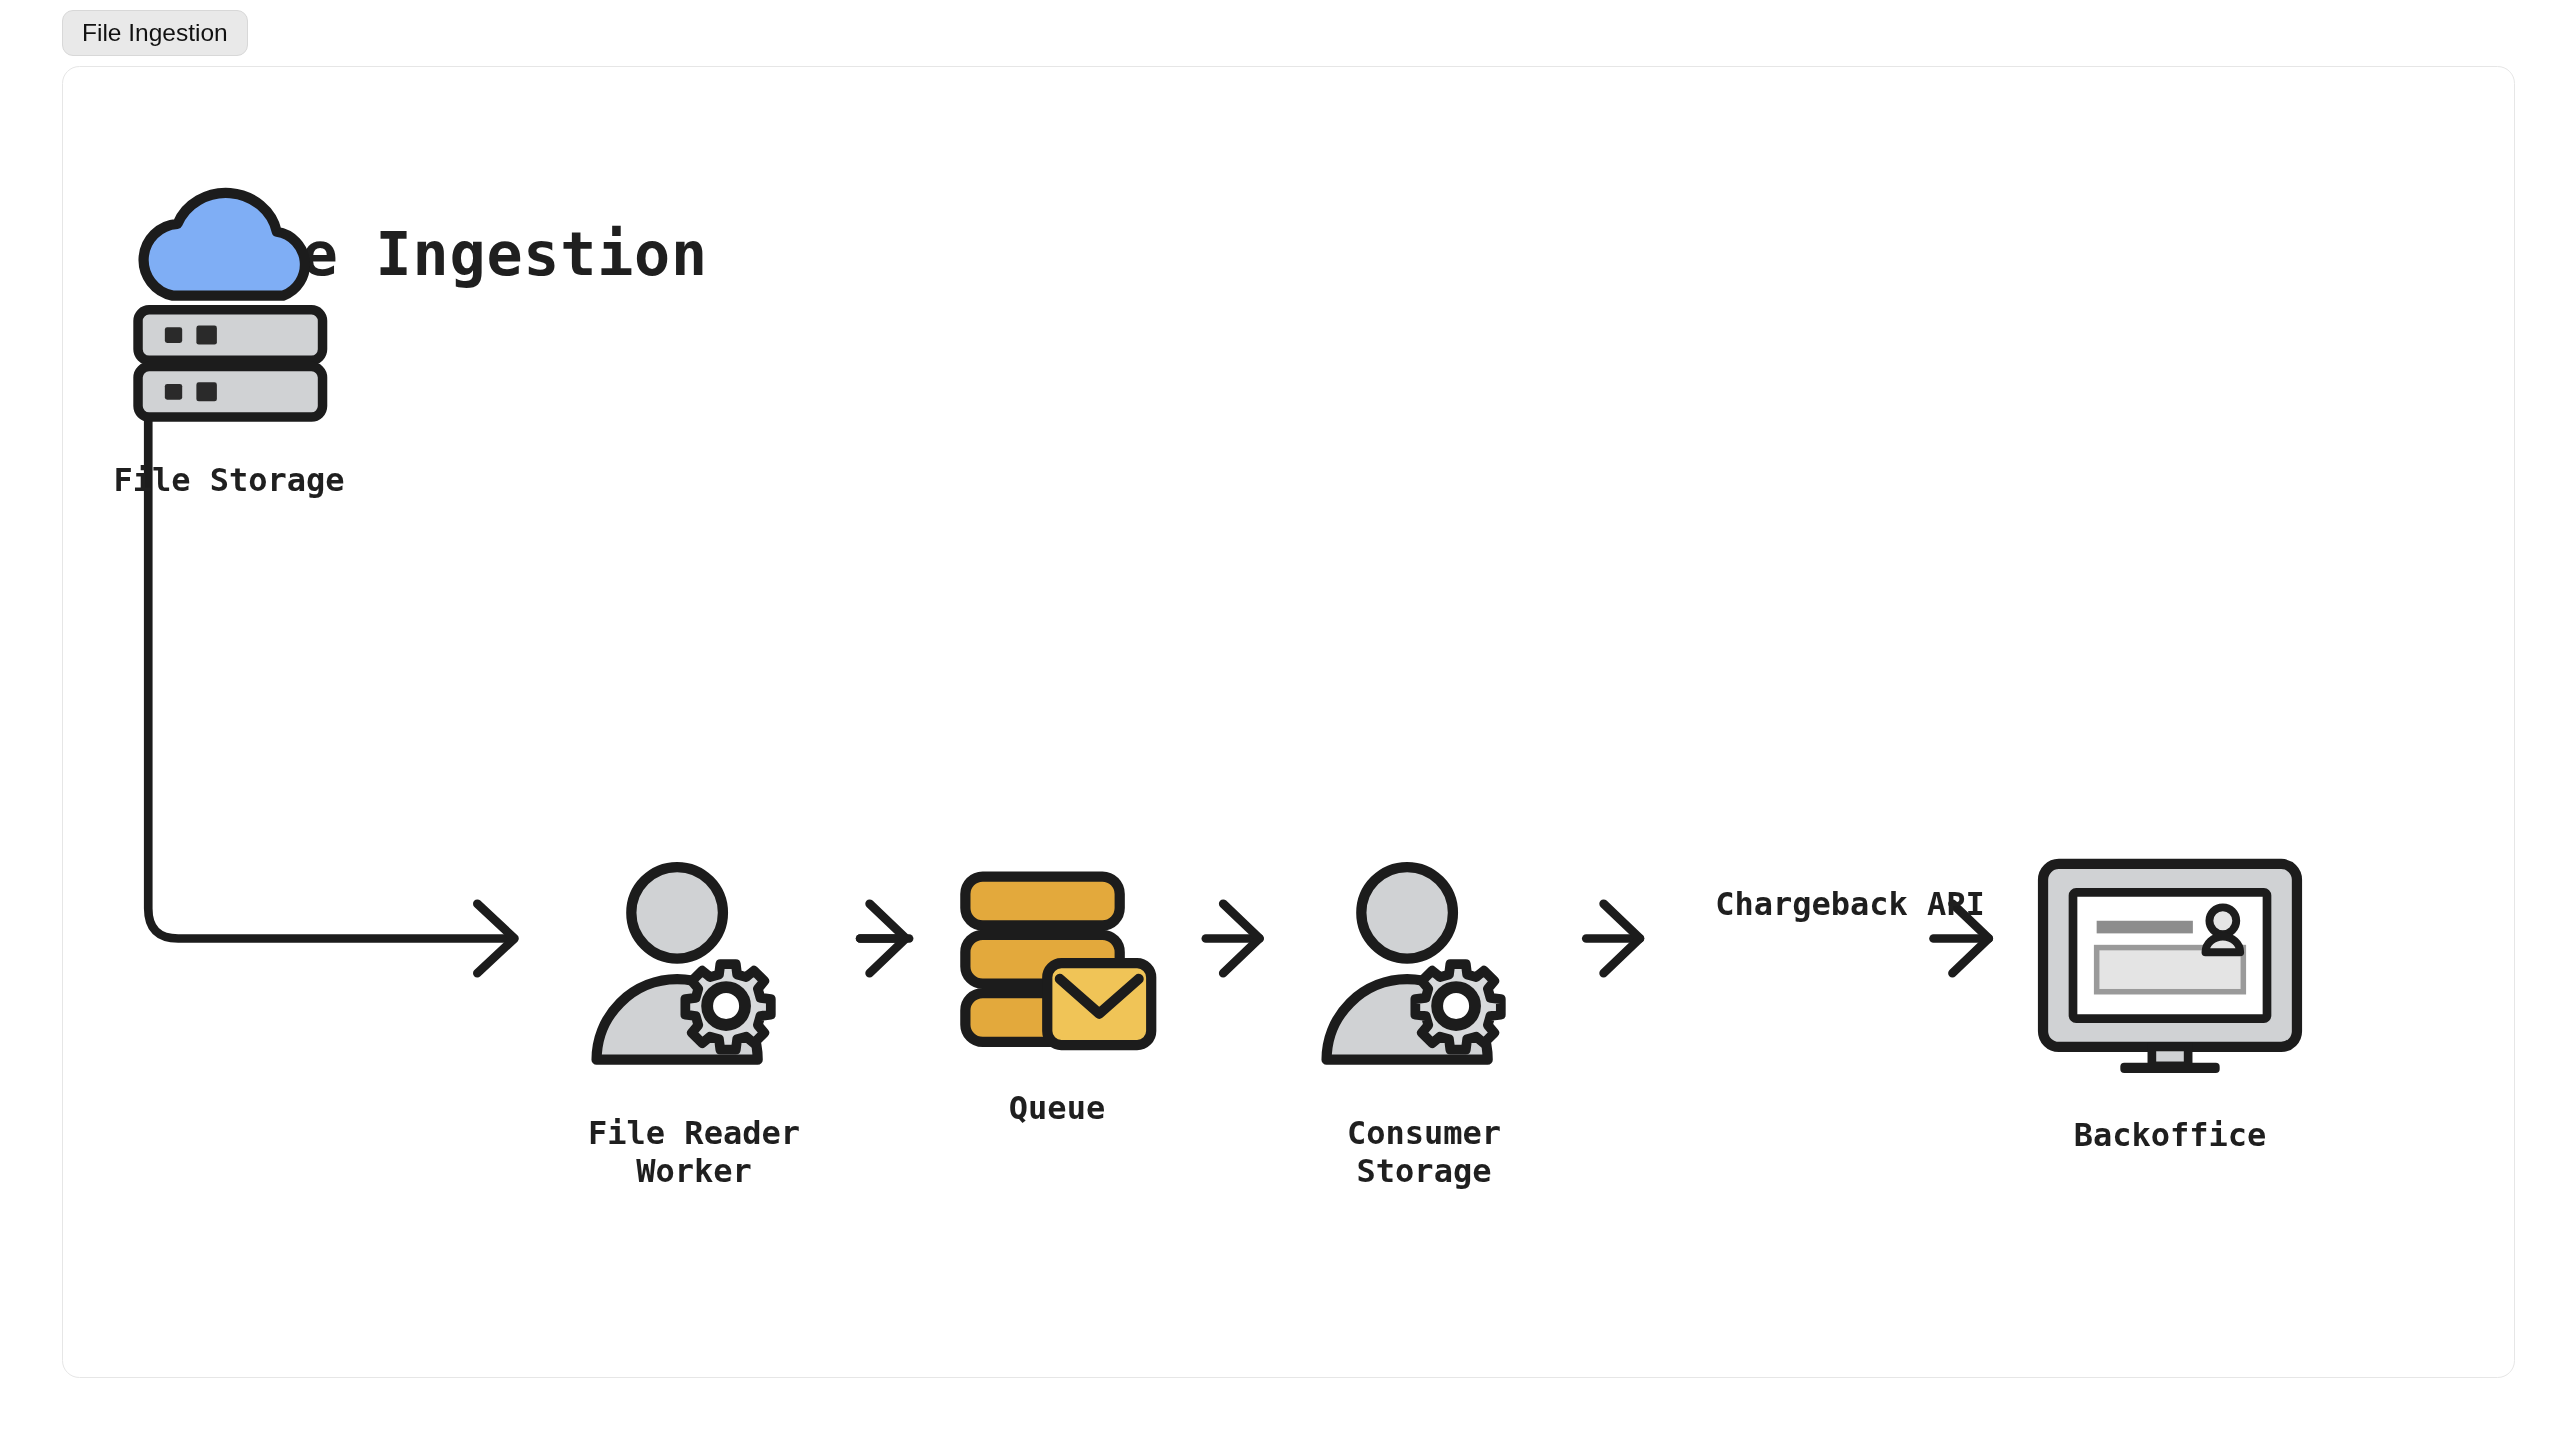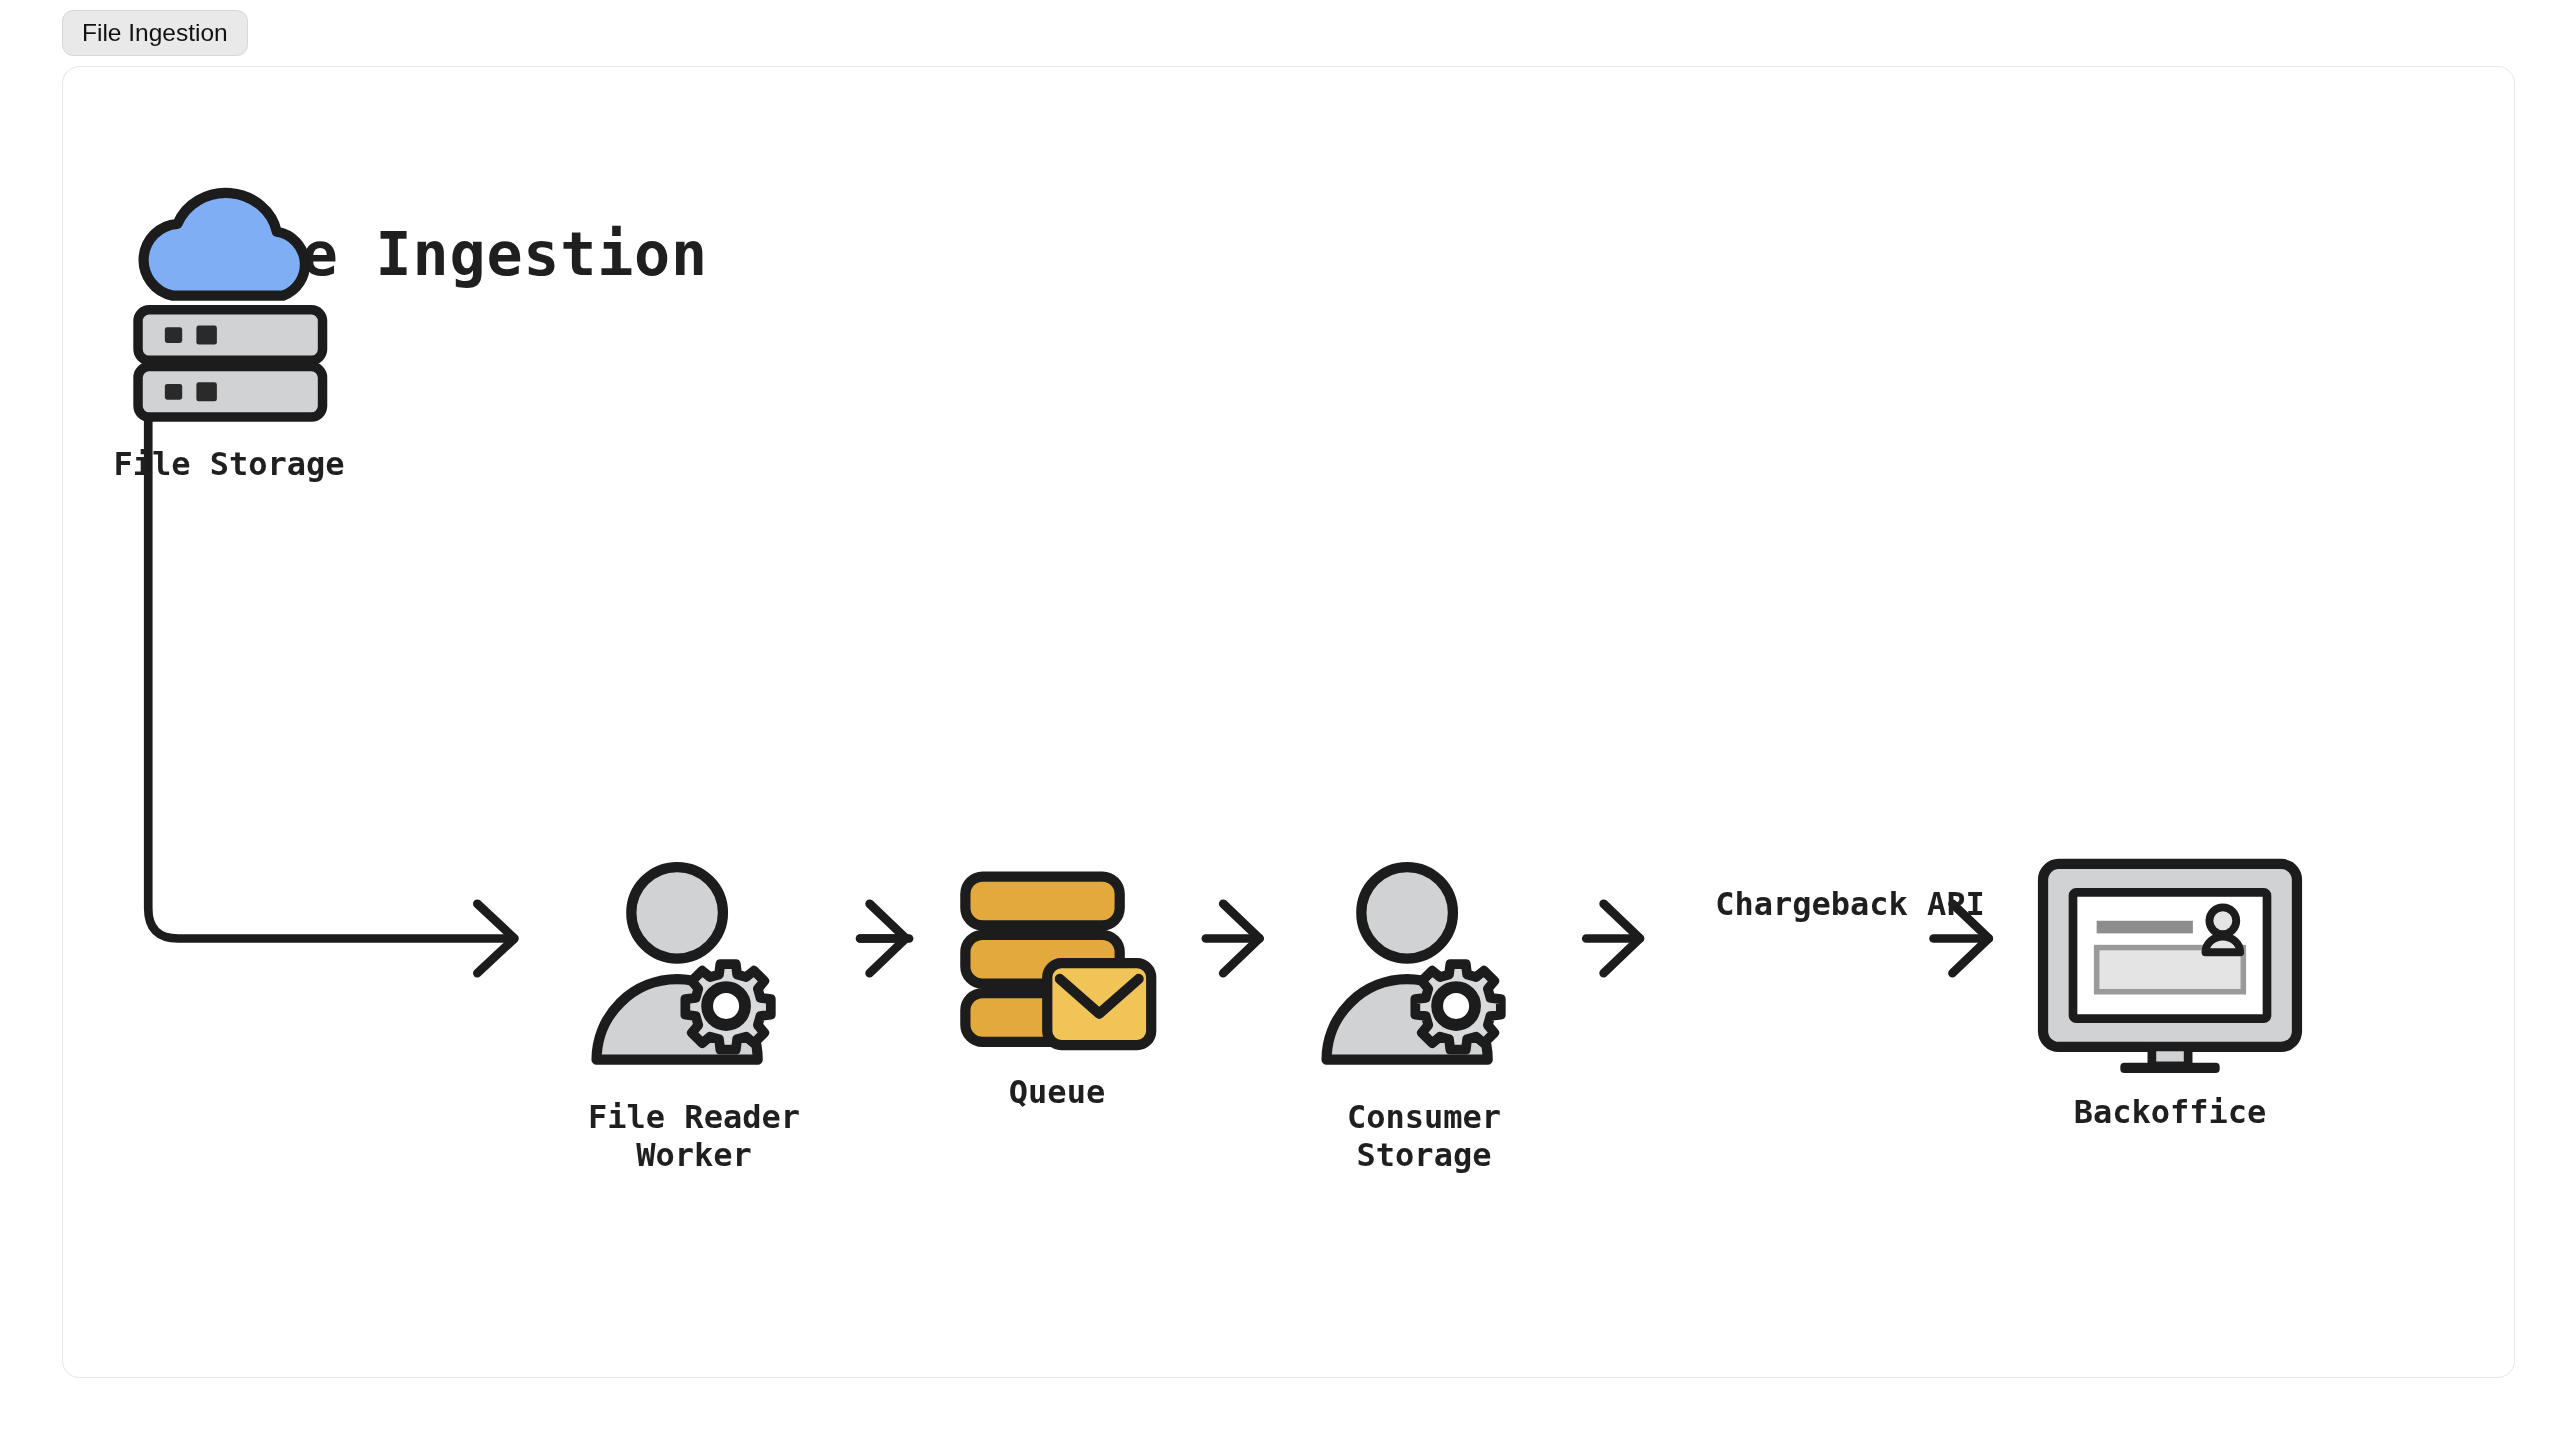--- a/index.html
+++ b/index.html
@@ -22,21 +22,21 @@
   #diagram-title{position:absolute;left:128px;top:152px;
     font-family:"DejaVu Sans Mono","Liberation Mono",monospace;
     font-weight:bold;font-size:60px;color:#1f1f1f;letter-spacing:0.8px;
     white-space:nowrap;}
 
   
   #edges{position:absolute;left:0;top:0;width:2453px;height:1312px;
     pointer-events:none;}
 
   
-  .node{position:absolute;display:flex;flex-direction:column;align-items:center;}
+  .node{position:absolute;display:flex;flex-direction:column;align-items:center;gap:16px;}
   .node .icon{display:block;}
   .node .label{
     font-family:"DejaVu Sans Mono","Liberation Mono",monospace;
     font-weight:bold;font-size:32px;color:#1f1f1f;
     text-align:center;line-height:1.18;white-space:pre-line;letter-spacing:0px;}
 
   
   #node-file-storage{left:24px;  top:110px; width:284px;}
   #node-file-storage .label{margin-top:12.6px;}
 
@@ -46,21 +46,21 @@
   #node-queue{left:864px;top:797px;width:260px;}
   #node-queue .label{margin-top:18px;}
 
   #node-consumer{left:1219px;top:789px;width:284px;}
   #node-consumer .label{margin-top:11px;}
 
   #node-chargeback{left:1610px;top:805px;width:316px;}
   #node-chargeback .label{margin-top:14px;margin-left:38px;}
 
   #node-backoffice{left:1965px;top:789px;width:284px;}
-  #node-backoffice .label{margin-top:14px;}
+  #node-backoffice .label{margin-top:21px;}
 </style>
 </head>
 <body>
 
 <div id="tab-bar">
   <div id="tab-pill">
     <span>File Ingestion</span>
   </div>
 </div>
 

